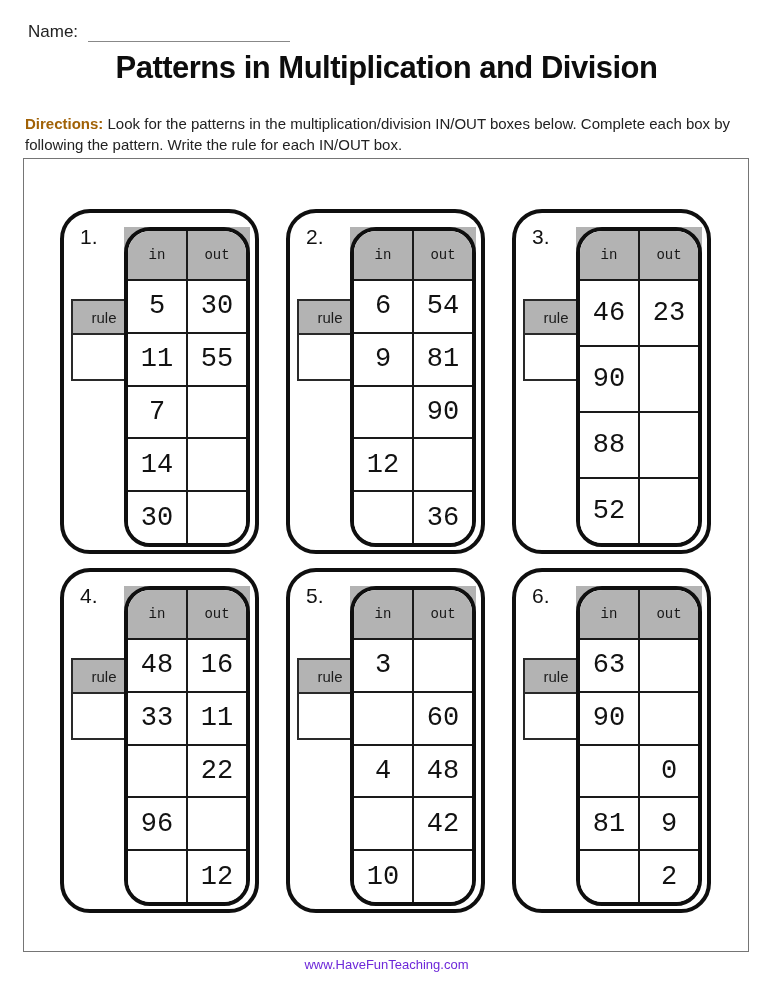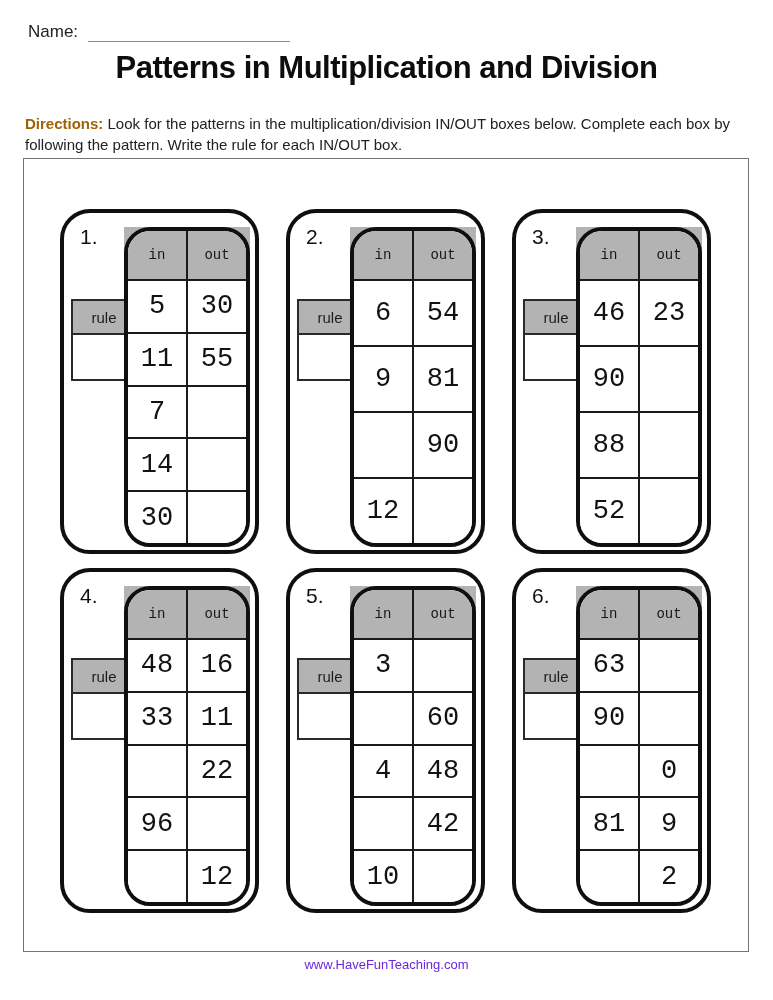--- a/index.html
+++ b/index.html
@@ -187,20 +187,24 @@
             <div class="cell">81</div>
           </div>
           <div class="trow">
             <div class="cell in"></div>
             <div class="cell">90</div>
           </div>
           <div class="trow">
             <div class="cell in">12</div>
             <div class="cell"></div>
           </div>
+          <div class="trow">
+            <div class="cell in"></div>
+            <div class="cell">36</div>
+          </div>
         </div>
       </div>
     </div>
 
     <div class="card">
       <div class="card-num">3.</div>
       <div class="rule">
         <div class="rule-head">rule</div>
         <div class="rule-body"></div>
       </div>

